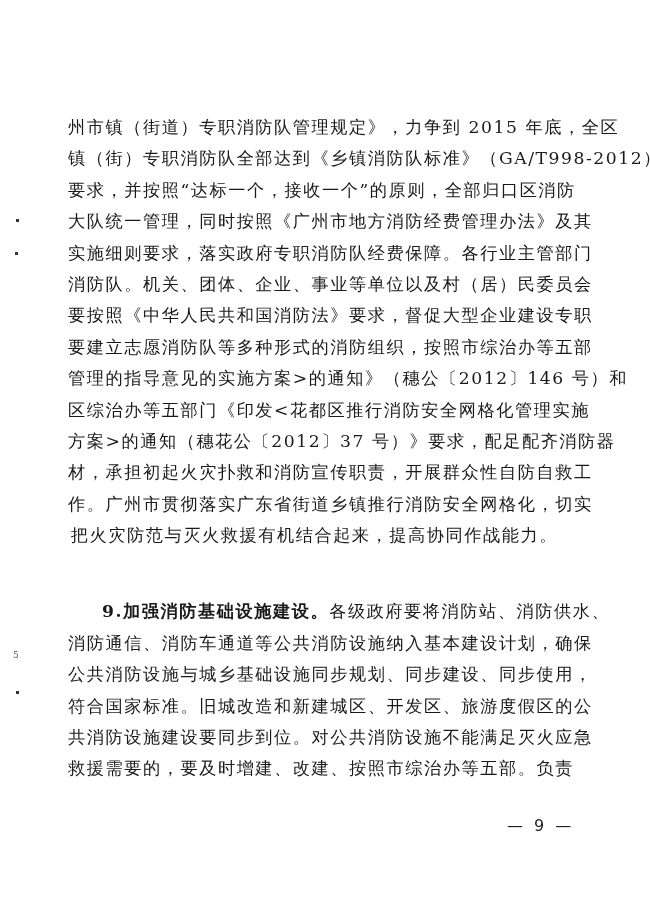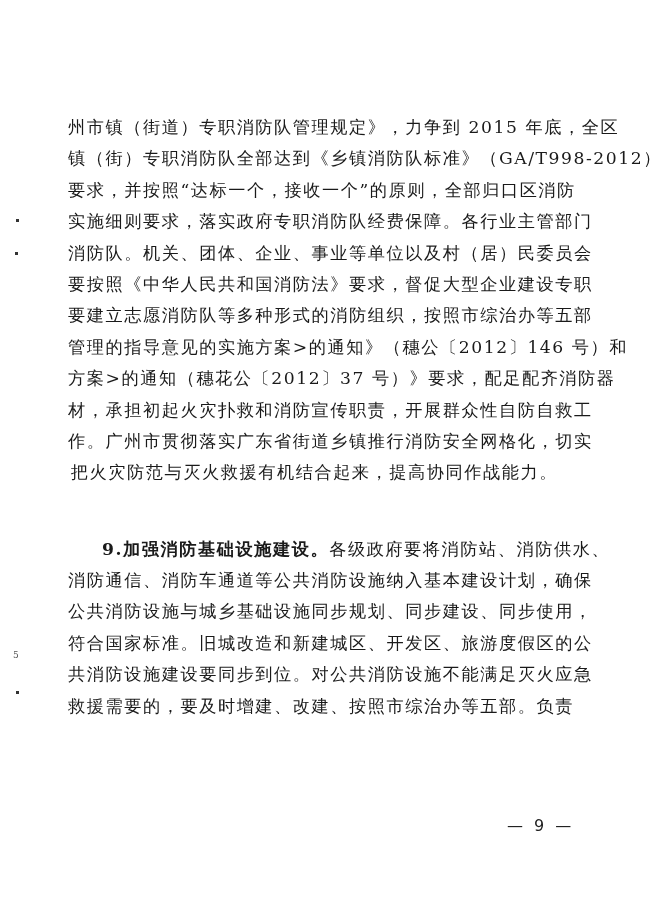--- a/index.html
+++ b/index.html
@@ -24,25 +24,27 @@
 
   <div class="mark" style="left:16px; top:219px; width:3px; height:3px;"></div>
   <div class="mark" style="left:15px; top:252px; width:3px; height:3px;"></div>
   <div class="glyph-mark" style="left:13px; top:650px;">5</div>
   <div class="mark" style="left:16px; top:691px; width:3px; height:3px;"></div>
 
   <div class="body-text">
     <div class="line justify">州市镇（街道）专职消防队管理规定》，力争到 2015 年底，全区</div>
     <div class="line justify">镇（街）专职消防队全部达到《乡镇消防队标准》（GA/T998-2012）</div>
     <div class="line justify">要求，并按照“达标一个，接收一个”的原则，全部归口区消防</div>
+    <div class="line justify">大队统一管理，同时按照《广州市地方消防经费管理办法》及其</div>
     <div class="line justify">实施细则要求，落实政府专职消防队经费保障。各行业主管部门</div>
     <div class="line justify">消防队。机关、团体、企业、事业等单位以及村（居）民委员会</div>
     <div class="line justify">要按照《中华人民共和国消防法》要求，督促大型企业建设专职</div>
     <div class="line justify">要建立志愿消防队等多种形式的消防组织，按照市综治办等五部</div>
     <div class="line justify">管理的指导意见的实施方案&gt;的通知》（穗公〔2012〕146 号）和</div>
+    <div class="line justify">区综治办等五部门《印发&lt;花都区推行消防安全网格化管理实施</div>
     <div class="line justify">方案&gt;的通知（穗花公〔2012〕37 号）》要求，配足配齐消防器</div>
     <div class="line justify">材，承担初起火灾扑救和消防宣传职责，开展群众性自防自救工</div>
     <div class="line justify">作。广州市贯彻落实广东省街道乡镇推行消防安全网格化，切实</div>
     <div class="line">把火灾防范与灭火救援有机结合起来，提高协同作战能力。</div>
 
     <div class="line indent">
       <span class="bold">9.加强消防基础设施建设。</span><span>各级政府要将消防站、消防供水、</span>
     </div>
     <div class="line justify">消防通信、消防车通道等公共消防设施纳入基本建设计划，确保</div>
     <div class="line justify">公共消防设施与城乡基础设施同步规划、同步建设、同步使用，</div>

